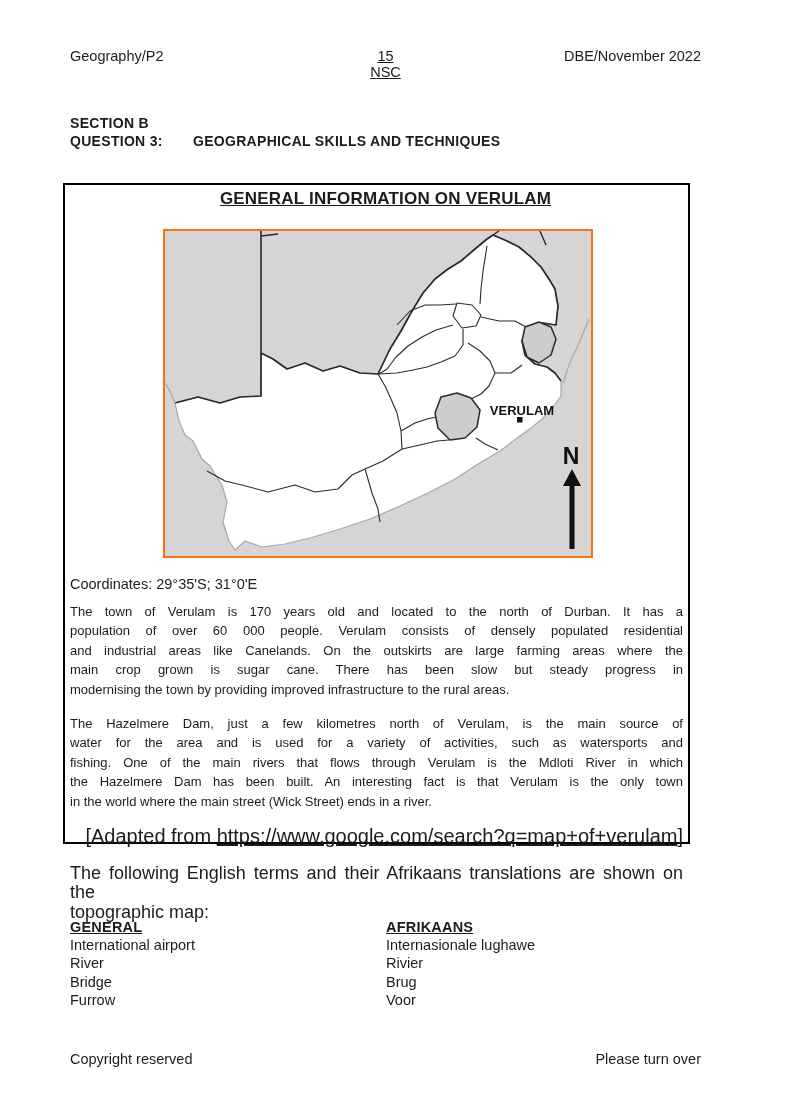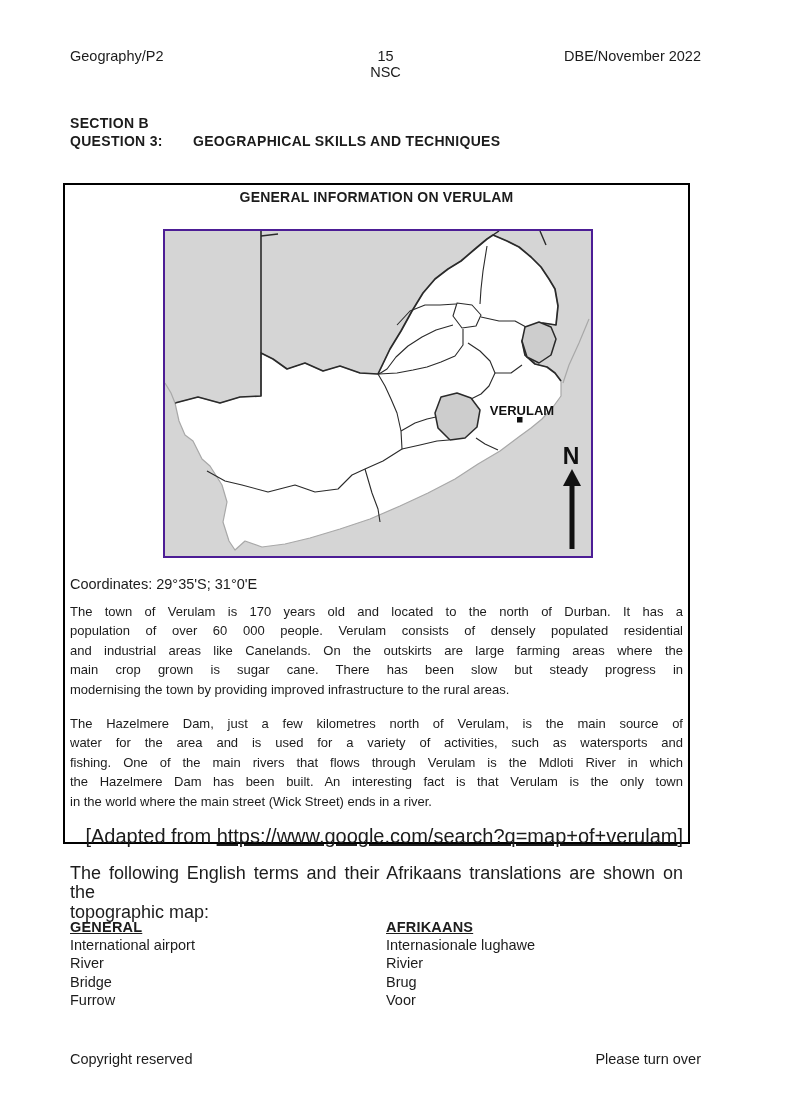--- a/index.html
+++ b/index.html
@@ -3,30 +3,30 @@
 <meta charset="utf-8">
 <style>
   html,body{margin:0;padding:0;background:#ffffff;}
   .page{
     position:relative;width:722px;height:1113px;background:#ffffff;
     font-family:"Liberation Sans",sans-serif;color:#1c1c1c;overflow:hidden;
   }
   
   .header{position:absolute;left:70px;top:48px;width:631px;display:flex;font-size:14.5px;line-height:16px;}
   .header .h-left{width:215px;text-align:left;}
-  .header .h-center{flex:1;text-align:center;}
+  .header .h-center{flex:1;text-align:center;text-decoration:underline;}
   .header .h-right{width:215px;text-align:right;}
   
   .section-title{position:absolute;left:70px;top:115px;font-size:14px;font-weight:bold;letter-spacing:.3px;}
   .question-line{position:absolute;left:70px;top:133px;font-size:14px;font-weight:bold;letter-spacing:.3px;white-space:nowrap;}
   .question-line .q-label{display:inline-block;width:123px;}
   
   .info-box{position:absolute;left:63px;top:183px;width:627px;height:661px;border:2px solid #000;box-sizing:border-box;}
-  .box-title{position:absolute;left:0;top:4px;width:100%;text-align:center;font-size:14px;font-weight:bold;letter-spacing:.2px;}
-  .map-frame{position:absolute;left:98px;top:44px;width:426px;height:325px;border:2px solid #4c1d95;background:#d5d5d5;}
+  .box-title{position:absolute;left:9px;top:4px;width:100%;text-align:center;font-size:17px;font-weight:bold;letter-spacing:.2px;text-decoration:underline;}
+  .map-frame{position:absolute;left:98px;top:44px;width:426px;height:325px;border:2px solid #f97316;background:#d5d5d5;}
   .map-frame svg{display:block;}
   .coords{position:absolute;left:5px;top:391px;font-size:14.5px;font-weight:normal;}
   .para{position:absolute;left:5px;width:613px;font-size:13px;line-height:19.4px;}
   .para .pline{text-align:justify;text-align-last:justify;}
   .para .pline.last{text-align-last:left;}
   .para1{top:417px;}
   .para2{top:529px;}
   .source-line{position:absolute;right:5px;top:640px;font-size:20px;white-space:nowrap;}
   .source-line .url{text-decoration:underline;}
   

